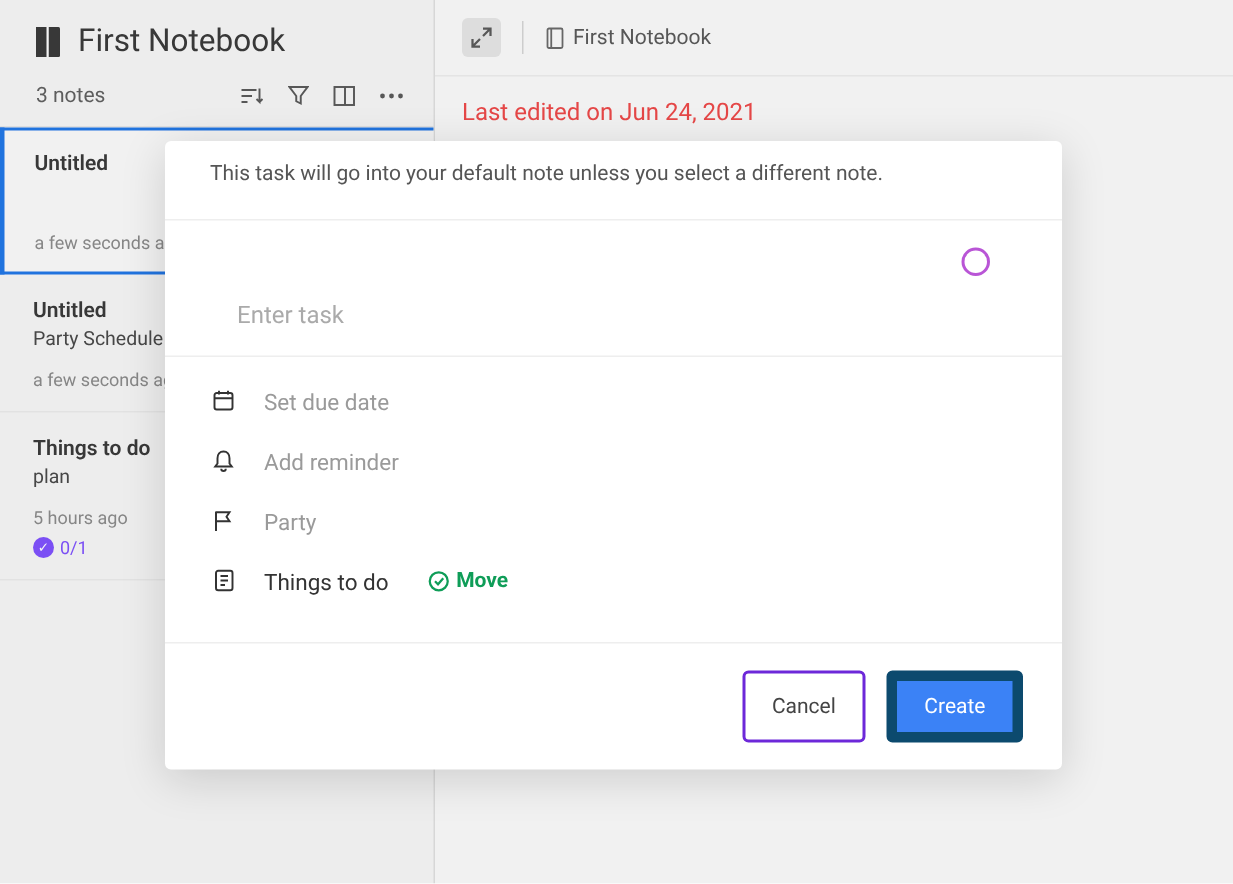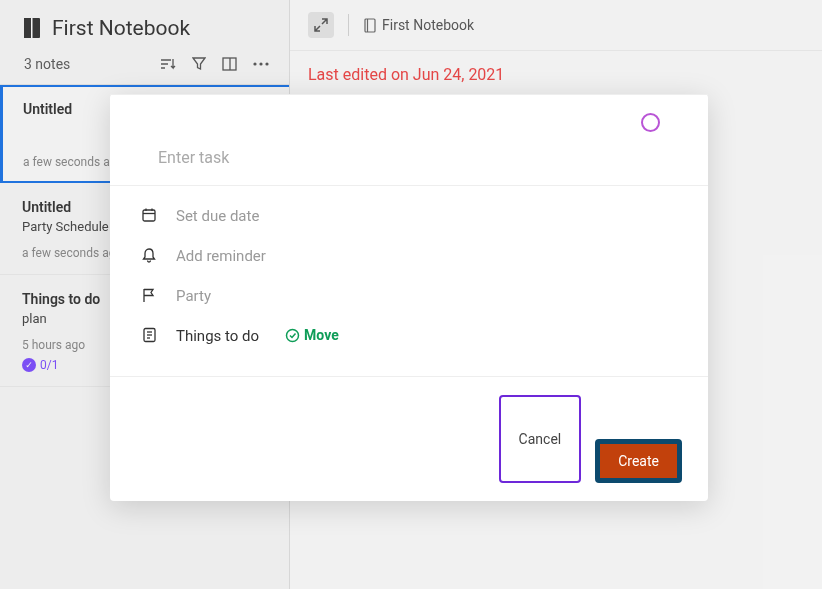--- a/index.html
+++ b/index.html
@@ -39,21 +39,21 @@
     .task-input::placeholder { color:#aaa; }
     .options { padding: 10px 30px 20px 30px; }
     .opt-row { display:flex; align-items:flex-start; gap:18px; padding:11px 0; font-size:15px; }
     .opt-row .ico { width:18px; display:flex; justify-content:center; color:#333; }
     .opt-row.muted .lbl { color:#9a9a9a; }
     .opt-row .lbl { color:#333; }
     .move-link { display:flex;align-items:center; gap:4px; color:#0f9d58; font-size:14px; margin-left:8px; cursor:pointer;font-weight:bold;}
     .modal-foot { border-top:1px solid #eee; padding:18px 26px; display:flex; justify-content:flex-end; gap:14px;}
     .btn { padding: 9px 18px; border-radius:4px; font-size:14px; cursor:pointer; }
     .btn-secondary { background:#fff; border:2px solid #6d28d9; color:#444;}
-    .btn-primary { background:#c2410c; border:5px solid #0c4a6e; color:#fff;margin-top:44px; }
+    .btn-primary { background:#3b82f6; border:7px solid #0c4a6e; color:#fff; }
   </style>
 </head>
 <body>
 
 <div class="app">
   <aside class="sidebar">
     <div class="sidebar-header">
       <span class="nb-icon">
         <svg width="18" height="20" viewBox="0 0 18 20">
             <rect x="2" y="0" width="14" height="20" rx="1" fill="#333"></rect>
@@ -131,20 +131,21 @@
         <span>First Notebook</span>
       </span>
     </div>
     <div class="main-sub">Last edited on Jun 24, 2021</div>
   </main>
 </div>
 
 <div class="overlay"></div>
 
 <div class="modal">
+  <p class="modal-desc">This task will go into your default note unless you select a different note.</p>
 
   <div class="task-input-row">
     <span class="task-circle"></span>
     <input class="task-input" type="text" placeholder="Enter task" style="">
   </div>
 
   <div class="options">
     <div class="opt-row muted">
       <span class="ico">
           <svg width="16" height="16" viewBox="0 0 16 16" stroke="#333" stroke-width="1.3" fill="none">

